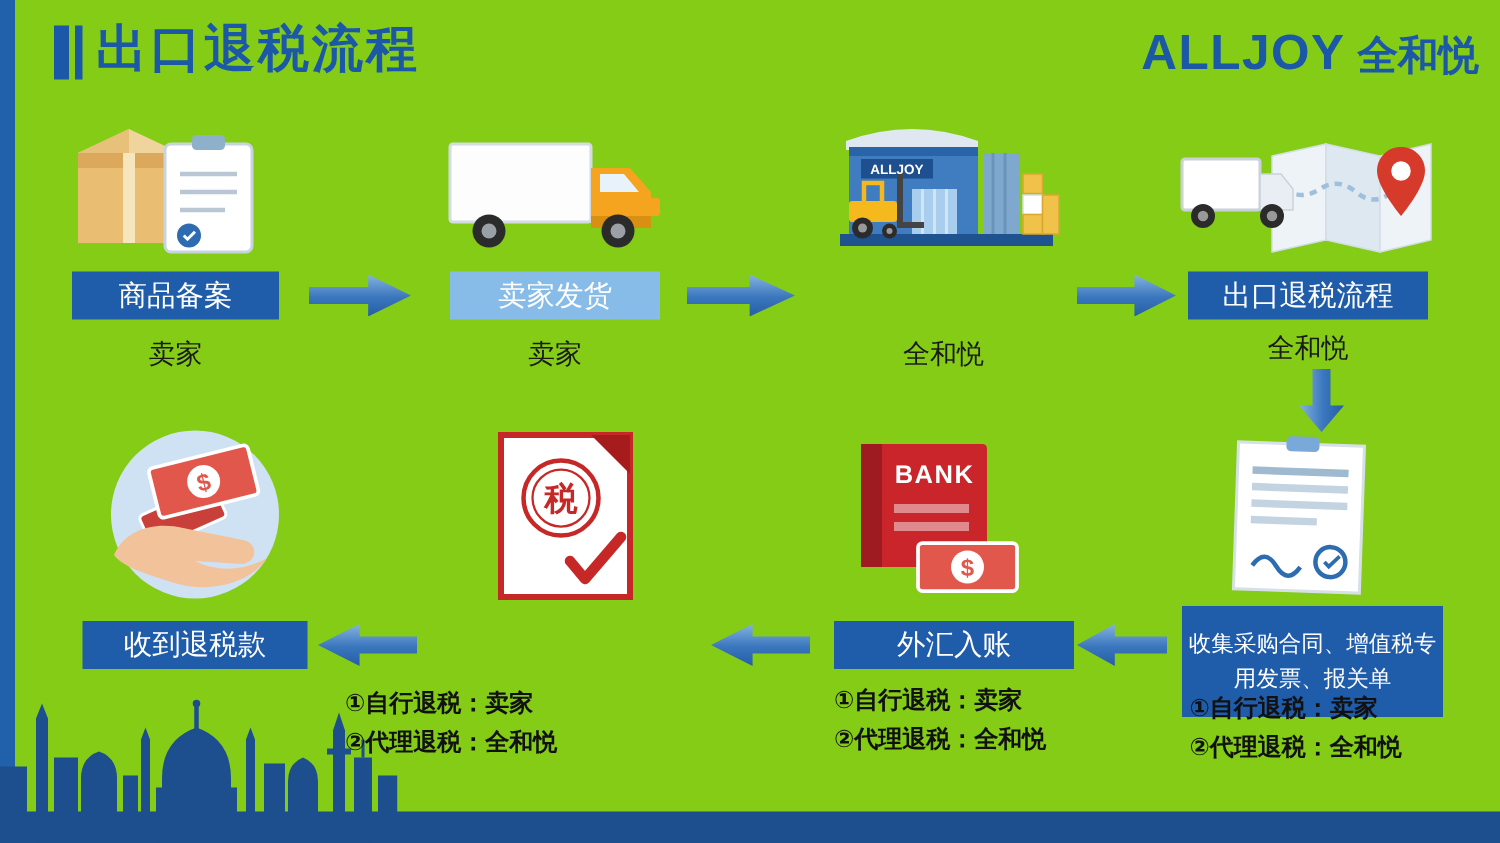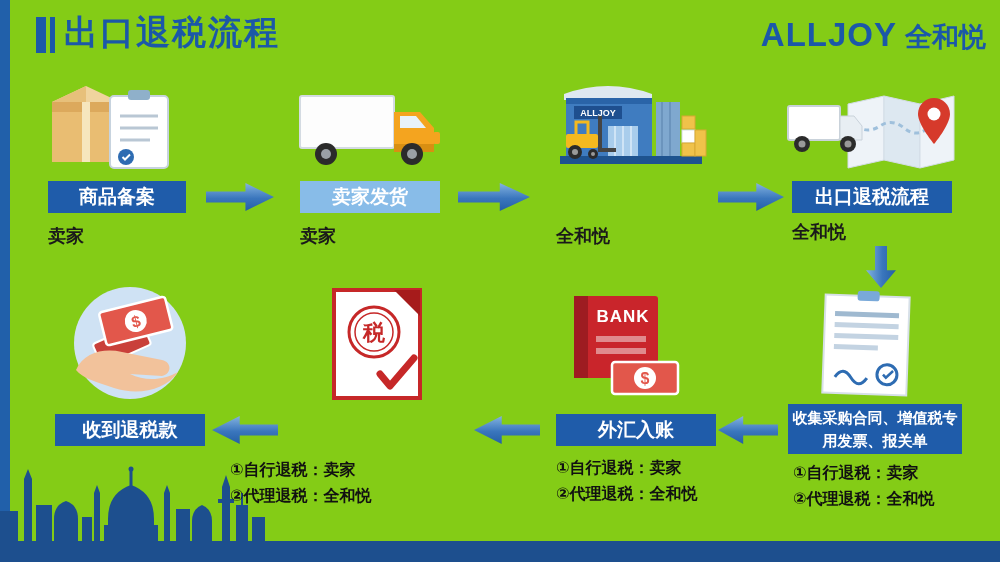--- a/index.html
+++ b/index.html
@@ -15,26 +15,26 @@
   .tick2{position:absolute;left:50px;top:17px;width:5px;height:36px;background:#1b58a8;}
   .title{position:absolute;left:64px;top:10px;margin:0;font-size:34px;font-weight:900;color:#1b58a8;letter-spacing:2px;}
   .brand{position:absolute;right:14px;top:16px;display:flex;align-items:baseline;gap:8px;color:#1b58a8;}
   .brand-en{font-size:33px;font-weight:900;letter-spacing:1px;}
   .brand-cn{font-size:27px;font-weight:800;}
 
   .icon{position:absolute;}
   .icon svg{width:100%;height:100%;display:block;}
 
   .pill{position:absolute;height:32px;display:flex;align-items:center;justify-content:center;
-        color:#fff;font-weight:bold;font-size:19px;white-space:nowrap;}
+        color:#fff;font-weight:normal;font-size:19px;white-space:nowrap;}
   .pill.dark{background:#1f5caa;}
   .pill.light{background:#88bce8;text-align:center;}
-  .pill.tall{height:50px;font-size:15px;line-height:1.55;white-space:normal;text-align:center;padding:0 3px;}
-
-  .actor{position:absolute;text-align:left;font-weight:bold;font-size:18px;color:#1a1a1a;}
+  .pill.tall{height:50px;font-size:15px;line-height:1.55;white-space:normal;text-align:center;padding:12px 3px;}
+
+  .actor{position:absolute;text-align:center;font-weight:normal;font-size:18px;color:#1a1a1a;}
 
   .arrow-r,.arrow-l{position:absolute;background:linear-gradient(180deg,#84b3e0 0%,#3a76bd 55%,#245fa6 100%);}
   .arrow-r{clip-path:polygon(0 30%,58% 30%,58% 0,100% 50%,58% 100%,58% 70%,0 70%);}
   .arrow-l{clip-path:polygon(100% 30%,42% 30%,42% 0,0 50%,42% 100%,42% 70%,100% 70%);}
   .arrow-d{position:absolute;background:linear-gradient(90deg,#84b3e0 0%,#3a76bd 55%,#245fa6 100%);
            clip-path:polygon(30% 0,30% 58%,0 58%,50% 100%,100% 58%,70% 58%,70% 0);}
 
   .note{position:absolute;font-size:16px;font-weight:bold;color:#111;line-height:1.65;}
 </style>
 </head>

